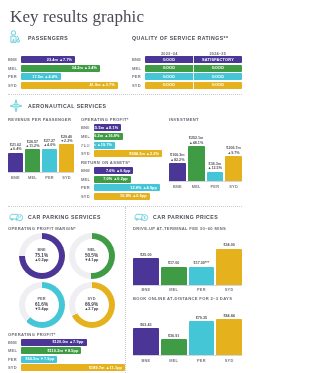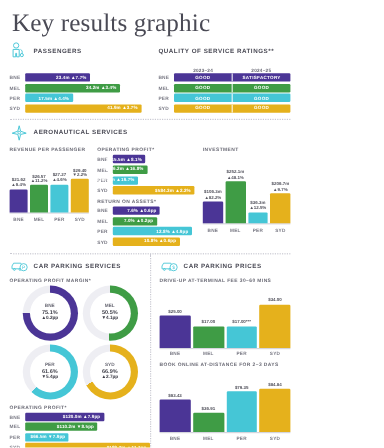--- a/index.html
+++ b/index.html
@@ -5,21 +5,21 @@
   html,body{margin:0;padding:0;}
   body{
     width:250px;height:373px;background:#ffffff;
     font-family:"Liberation Sans",sans-serif;
     color:#3a3a44;overflow:hidden;
   }
   .page{position:relative;width:250px;height:373px;box-sizing:border-box;padding:0 8px;}
 
   h1.title{
     font-family:"Liberation Serif",serif;
-    font-size:21px;font-weight:400;color:#4a4a55;
+    font-size:17px;font-weight:400;color:#4a4a55;
     margin:7px 0 0 2px;letter-spacing:.1px;
   }
 
   .grid{display:flex;flex-wrap:wrap;}
   .col{box-sizing:border-box;}
   .half{width:117px;}
 
   .divider-h{border-top:1px dotted #c9c9d2;margin:4px 0 0 0;height:0;}
   .divider-v{border-left:1px dotted #c9c9d2;}
 

